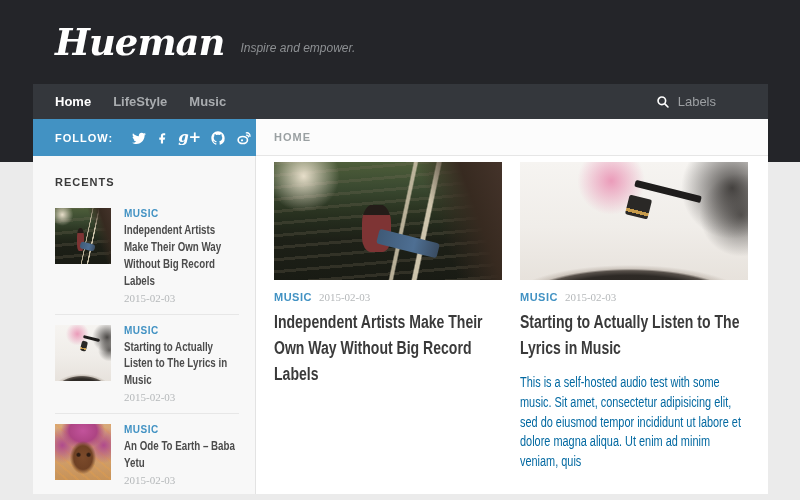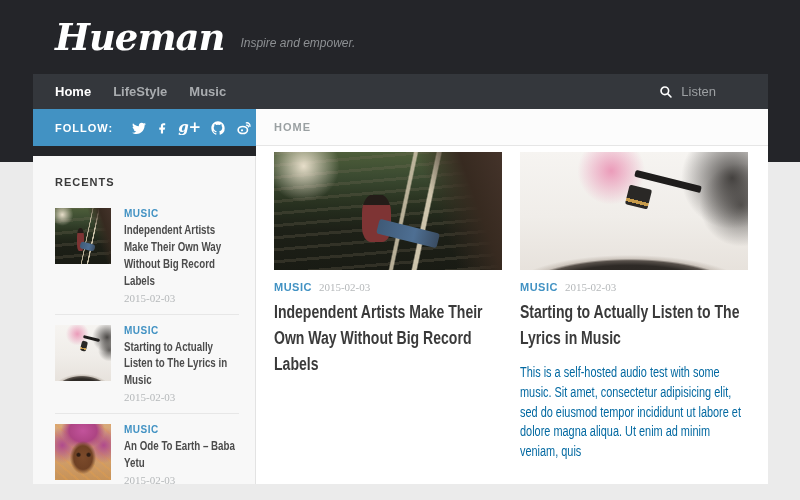--- a/index.html
+++ b/index.html
@@ -2,21 +2,21 @@
 <html><head>
 <meta charset="utf-8">
 <style>
   html,body{margin:0;padding:0;}
   body{font-family:"Liberation Sans","DejaVu Sans",sans-serif;}
   .stage{position:relative;width:800px;height:500px;overflow:hidden;background:#ebebeb;}
   .top-band{position:absolute;top:0;left:0;width:800px;height:162px;background:#242529;}
   .container{position:relative;width:735px;margin-left:33px;z-index:1;}
 
   
-  .site-header{height:74px;display:flex;align-items:center;}
+  .site-header{height:84px;display:flex;align-items:center;}
   .logo{padding-left:22px;color:#fff;font-family:"DejaVu Serif",serif;font-style:italic;font-weight:bold;font-size:37px;letter-spacing:-1px;cursor:pointer;}
   .tagline{margin-left:16px;margin-top:12px;color:#8d9093;font-style:italic;font-size:12px;}
 
   
   .main-nav{height:35px;background:#34373c;display:flex;align-items:stretch;padding-left:11px;font-size:13px;}
   .nav-item{display:flex;align-items:center;padding:0 11px;color:#a9acaf;cursor:pointer;font-weight:bold;}
   .nav-item.active{color:#ffffff;}
   .caret{display:inline-block;width:0;height:0;border-left:4px solid transparent;border-right:4px solid transparent;border-top:4px solid #9ca0a3;margin-left:7px;}
   .nav-search{margin-left:auto;margin-right:52px;display:flex;align-items:center;gap:8px;color:#9da0a3;cursor:pointer;}
   .nav-search svg{display:block;}
@@ -26,21 +26,21 @@
   .follow-box{width:223px;flex:none;background:#4292c3;display:flex;align-items:center;padding-left:22px;box-sizing:border-box;}
   .follow-label{color:#fff;font-size:11px;font-weight:bold;letter-spacing:1px;margin-right:18px;}
   .social-icons{display:flex;align-items:center;gap:9px;}
   .social{display:flex;align-items:center;cursor:pointer;}
   .gplus{color:#fff;font-family:"DejaVu Serif",serif;font-style:italic;font-weight:bold;font-size:15px;line-height:1;}
   .crumb-box{flex:1;background:#fcfcfc;border-bottom:1px solid #e6e6e6;display:flex;align-items:center;padding-left:18px;box-sizing:border-box;}
   .crumb{font-size:11px;font-weight:bold;color:#9aa0a2;letter-spacing:1px;cursor:pointer;}
 
   
   .content-row{display:flex;height:338px;}
-  .sidebar{width:223px;flex:none;background:#f8f8f8;border-right:1px solid #e3e3e3;box-sizing:border-box;padding:0 16px 0 22px;overflow:hidden;margin-top:10px;}
+  .sidebar{width:223px;flex:none;background:#f8f8f8;border-right:1px solid #e3e3e3;box-sizing:border-box;padding:0 16px 0 22px;overflow:hidden;}
   .recents-heading{margin:20px 0 10px;font-size:11px;font-weight:bold;color:#3a3a3a;letter-spacing:1px;}
   .recent-item{display:flex;padding:10px 0;cursor:pointer;}
   .recent-item + .recent-item{border-top:1px solid #e7e7e7;}
   .thumb{position:relative;width:56px;height:56px;overflow:hidden;flex:none;margin-right:13px;}
   .recent-text{flex:1;min-width:0;}
   .cat{font-size:10px;font-weight:bold;color:#4292c3;letter-spacing:.5px;cursor:pointer;}
   .recent-title{font-size:12.5px;font-weight:bold;color:#4c4c4c;line-height:1.35;margin:3px 0 2px;}
   .date{font-size:11px;color:#b5b8ba;font-family:Liberation Serif, serif;}
   .narrow{display:block;transform:scaleX(0.78);transform-origin:0 0;width:128%;}
 
@@ -103,21 +103,21 @@
           <span>LifeStyle</span>
         </div>
       <div class="nav-item">
           <span>Music</span>
         </div>
       <div class="nav-search">
         <svg width="14" height="14" viewBox="0 0 24 24">
             <circle cx="10" cy="10" r="6.5" fill="none" stroke="#fff" stroke-width="2.8"></circle>
             <path d="M15.2 15.2l5.3 5.3" stroke="#fff" stroke-width="2.8" stroke-linecap="round"></path>
           </svg>
-        <span>Listen</span>
+        <span>Labels</span>
       </div>
     </nav>
 
     <div class="bar-row">
       <div class="follow-box">
         <span class="follow-label">FOLLOW:</span>
         <span class="social-icons">
           <span class="social">
               <svg width="16" height="16" viewBox="0 0 24 24">
                 <path fill="#fff" d="M22.46 6c-.77.35-1.6.58-2.46.69.89-.53 1.56-1.37 1.88-2.38-.83.5-1.75.85-2.72 1.05C18.37 4.5 17.26 4 16 4c-2.35 0-4.27 1.92-4.27 4.29 0 .34.04.67.11.98C8.28 9.09 5.11 7.38 3 4.79c-.37.63-.58 1.37-.58 2.15 0 1.49.75 2.81 1.91 3.56-.71 0-1.37-.2-1.95-.5v.03c0 2.08 1.48 3.82 3.44 4.21a4.22 4.22 0 0 1-1.93.07 4.28 4.28 0 0 0 4 2.98 8.52 8.52 0 0 1-5.33 1.84c-.34 0-.68-.02-1.02-.06C3.44 20.29 5.7 21 8.12 21 16 21 20.33 14.46 20.33 8.79c0-.19 0-.37-.01-.56.84-.6 1.56-1.36 2.14-2.23z"></path>

